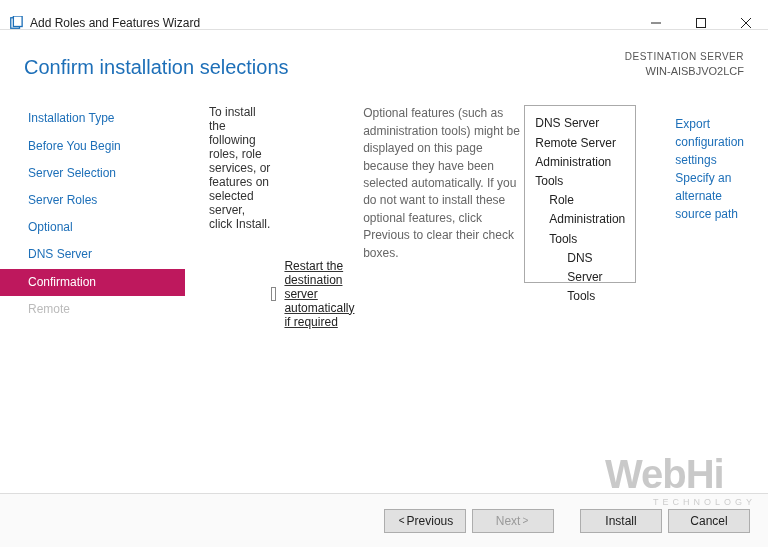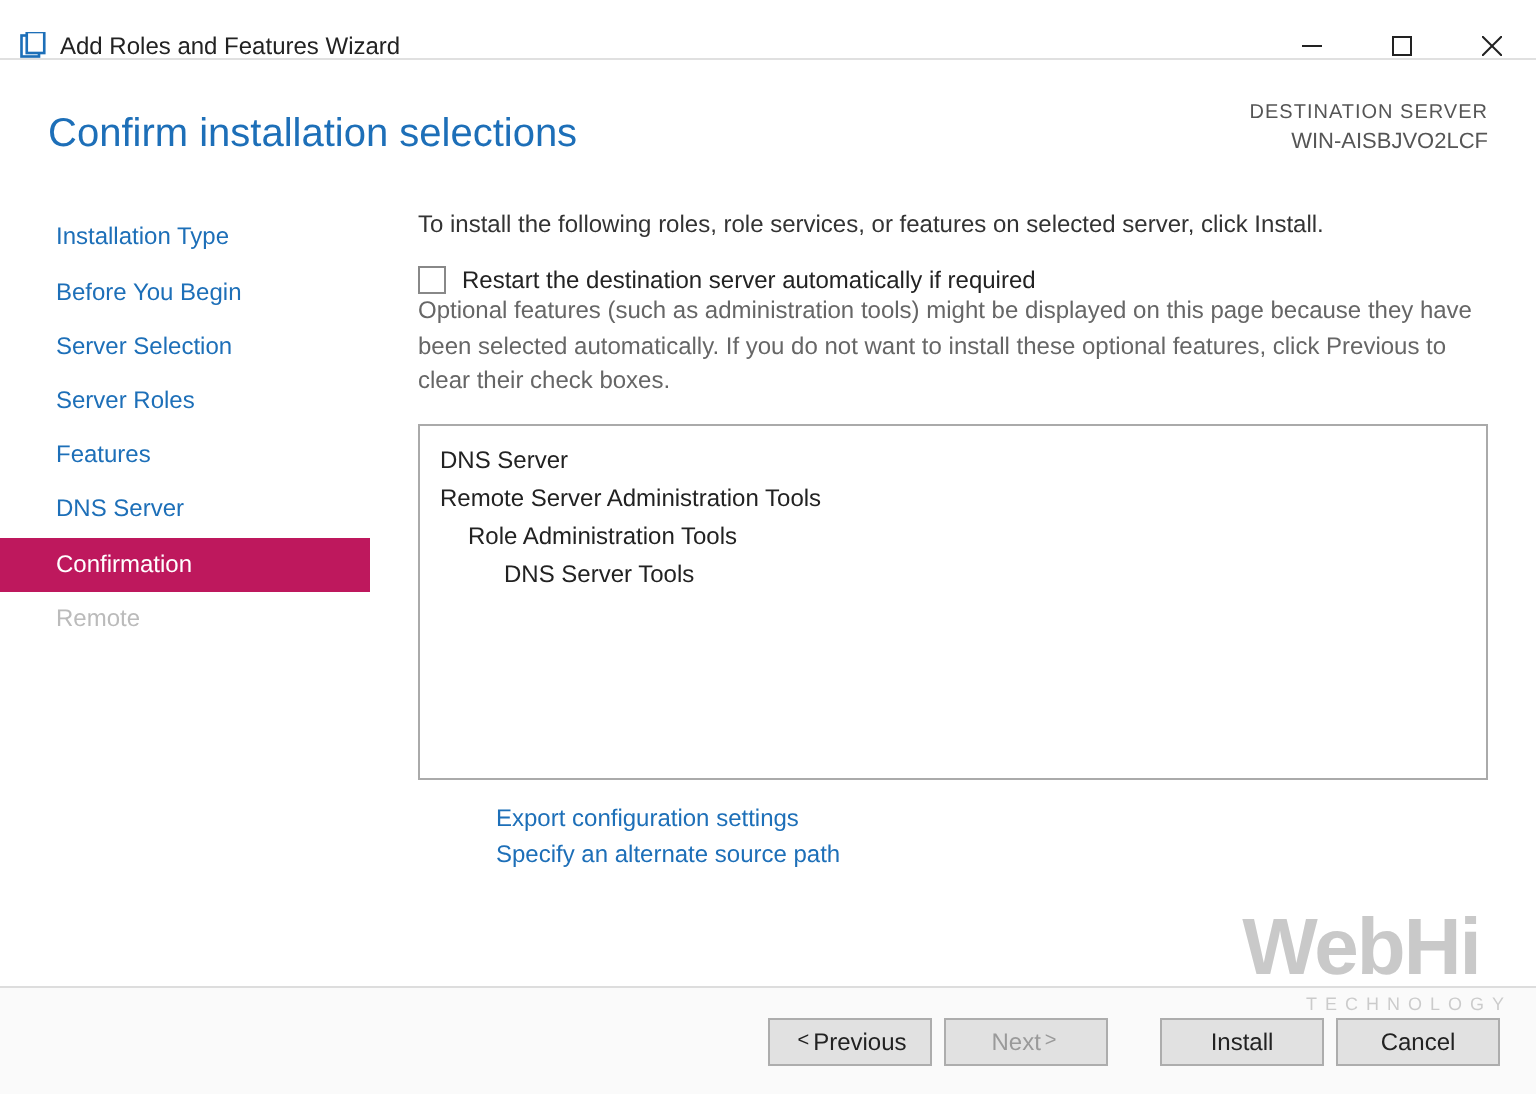--- a/index.html
+++ b/index.html
@@ -76,24 +76,23 @@
     .nav-item.active {
       background: #be185d;
       color: #fff;
     }
     .nav-item.disabled { color: #bbb; cursor: default; }
 
     .content {
       flex: 1;
       padding: 16px 24px 0 24px;
       display: flex;
-      flex-direction: column;
     }
     .intro { font-size: 12px; color: #333; margin-bottom: 14px; }
-    .chk-row { display: flex; align-items: center; gap: 8px; }
+    .chk-row { display: flex; align-items: center; gap: 8px; text-decoration: underline; }
     .chk {
       width: 14px; height: 14px;
       border: 1px solid #888;
       background: #fff;
       cursor: pointer;
     }
     .chk-label { font-size: 12px; color: #222; }
     .note { font-size: 12px; color: #666; margin-bottom: 12px; line-height: 1.45; }
     .listbox {
       border: 1px solid #aaa;
@@ -144,21 +143,20 @@
     }
     .btn.disabled { color: #9a9a9a; cursor: default; background: #e1e1e1; }
     .btn .chev { font-size: 10px; padding: 0 2px; }
 
     .watermark {
       position: absolute;
       right: 12px; bottom: 40px;
       opacity: 0.35;
       font-family: Arial, sans-serif;
       pointer-events: none;
-      text-align: center;
     }
     .watermark .big { font-size: 40px; font-weight: 700; color: #666; letter-spacing: -1px; }
     .watermark .tech { font-size: 9px; letter-spacing: 4px; color: #777; margin-left: 48px; }
   </style>
 </head>
 <body>
 
 <div class="titlebar">
   <span class="app-icon">
     <svg width="14" height="14" viewBox="0 0 16 16">
@@ -194,21 +192,21 @@
     <div class="val">WIN-AISBJVO2LCF</div>
   </div>
 </div>
 
 <div class="body">
   <div class="sidebar">
     <div class="nav-item enabled">Installation Type</div>
     <div class="nav-item enabled">Before You Begin</div>
     <div class="nav-item enabled">Server Selection</div>
     <div class="nav-item enabled">Server Roles</div>
-    <div class="nav-item enabled">Features</div>
+    <div class="nav-item enabled">Optional</div>
     <div class="nav-item enabled">DNS Server</div>
     <div class="nav-item active">Confirmation</div>
     <div class="nav-item disabled">Remote</div>
   </div>
 
   <div class="content">
     <div class="intro">To install the following roles, role services, or features on selected server, click Install.</div>
 
     <div class="chk-row">
       <div class="chk"></div>

